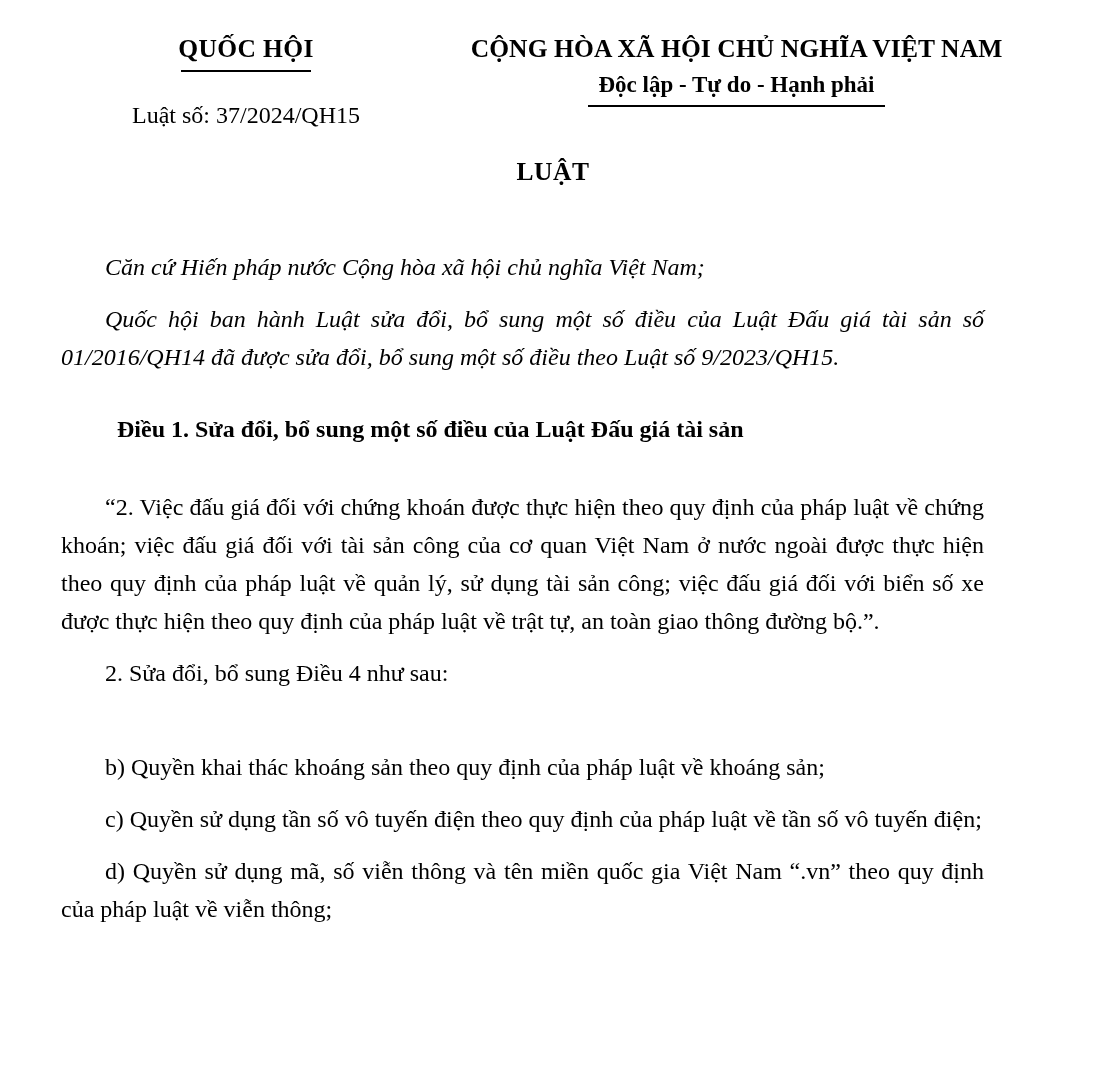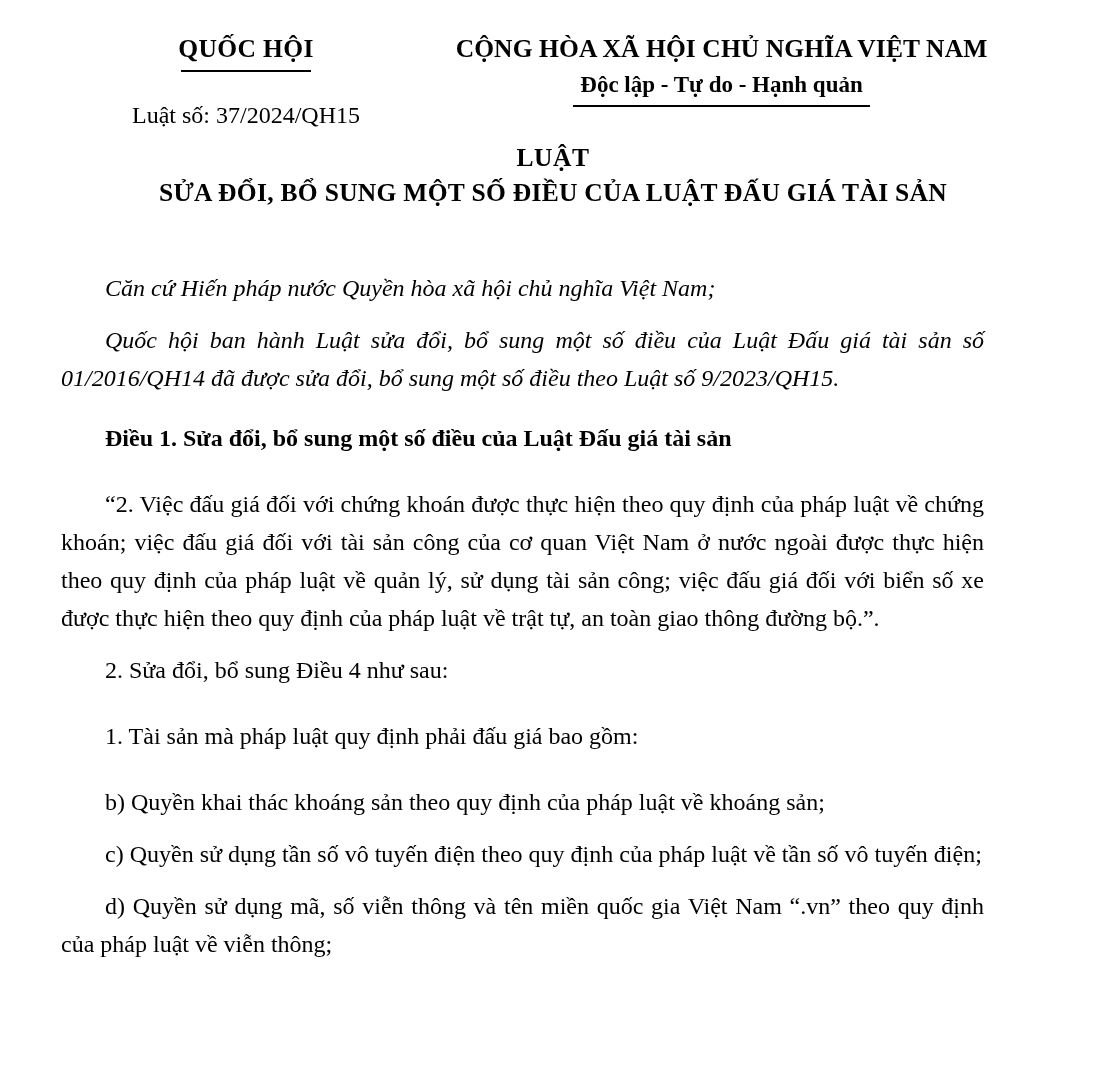--- a/index.html
+++ b/index.html
@@ -35,21 +35,21 @@
   .header-left {
     position: absolute;
     left: 45px;
     top: 18px;
     width: 370px;
     text-align: center;
   }
 
   .header-right {
     position: absolute;
-    left: 413px;
+    left: 428px;
     top: 18px;
     width: 585px;
     text-align: center;
   }
 
   .org-name {
     font-size: 25.5px;
     font-weight: bold;
     letter-spacing: 0.4px;
     line-height: 1.18;
@@ -88,20 +88,21 @@
     top: 84px;
     width: 370px;
     text-align: center;
     font-size: 24px;
     line-height: 1.25;
     white-space: nowrap;
   }
 
   
   .doc-title-block {
+    margin-top: 14px;
     text-align: center;
   }
 
   .title-main {
     font-size: 25.5px;
     font-weight: bold;
     letter-spacing: 0.6px;
     line-height: 1.3;
   }
 
@@ -128,21 +129,21 @@
     text-indent: 44px;
     text-justify: inter-word;
     hyphens: none;
   }
 
   p.para.italic {
     font-style: italic;
   }
 
   p.heading {
-    margin: 0;
+    margin: 12px;
     font-size: 24px;
     line-height: 38px;
     font-weight: bold;
     text-indent: 44px;
     text-align: left;
   }
 
   p.heading .quote-mark {
     font-weight: normal;
   }
@@ -162,37 +163,36 @@
 
   <div class="doc-header">
 
     <div class="header-left">
       <div class="org-name">QUỐC HỘI</div>
       <div class="underline-rule rule-left"></div>
     </div>
 
     <div class="header-right">
       <div class="nation-name">CỘNG HÒA XÃ HỘI CHỦ NGHĨA VIỆT NAM</div>
-      <div class="motto">Độc lập - Tự do - Hạnh quản</div>
+      <div class="motto">Độc lập - Tự do - Hạnh phải</div>
       <div class="underline-rule rule-right"></div>
     </div>
 
     <div class="law-number">Luật số: 37/2024/QH15</div>
   </div>
 
   <div class="doc-title-block">
     <div class="title-main">LUẬT</div>
-    <div class="title-sub">SỬA ĐỔI, BỔ SUNG MỘT SỐ ĐIỀU CỦA LUẬT ĐẤU GIÁ TÀI SẢN</div>
   </div>
 
   <div class="doc-body">
 
     <div class="gap-lg"></div>
 
-    <p class="para italic">Căn cứ Hiến pháp nước Quyền hòa xã hội chủ nghĩa Việt Nam;</p>
+    <p class="para italic">Căn cứ Hiến pháp nước Cộng hòa xã hội chủ nghĩa Việt Nam;</p>
 
     <div class="gap-sm"></div>
 
     <p class="para italic">Quốc hội ban hành Luật sửa đổi, bổ sung một số điều của Luật Đấu giá tài sản số 01/2016/QH14 đã được sửa đổi, bổ sung một số điều theo Luật số 9/2023/QH15.</p>
 
     <div class="gap-md"></div>
 
     <p class="heading">Điều 1. Sửa đổi, bổ sung một số điều của Luật Đấu giá tài sản</p>
 
     <div class="gap-sm"></div>
@@ -204,21 +204,20 @@
 
     <div class="gap-sm"></div>
 
     <p class="para">2. Sửa đổi, bổ sung Điều 4 như sau:</p>
 
     <div class="gap-sm"></div>
 
 
     <div class="gap-sm"></div>
 
-    <p class="para">1. Tài sản mà pháp luật quy định phải đấu giá bao gồm:</p>
 
     <div class="gap-sm"></div>
 
 
     <div class="gap-sm"></div>
 
     <p class="para">b) Quyền khai thác khoáng sản theo quy định của pháp luật về khoáng sản;</p>
 
     <div class="gap-sm"></div>
 

